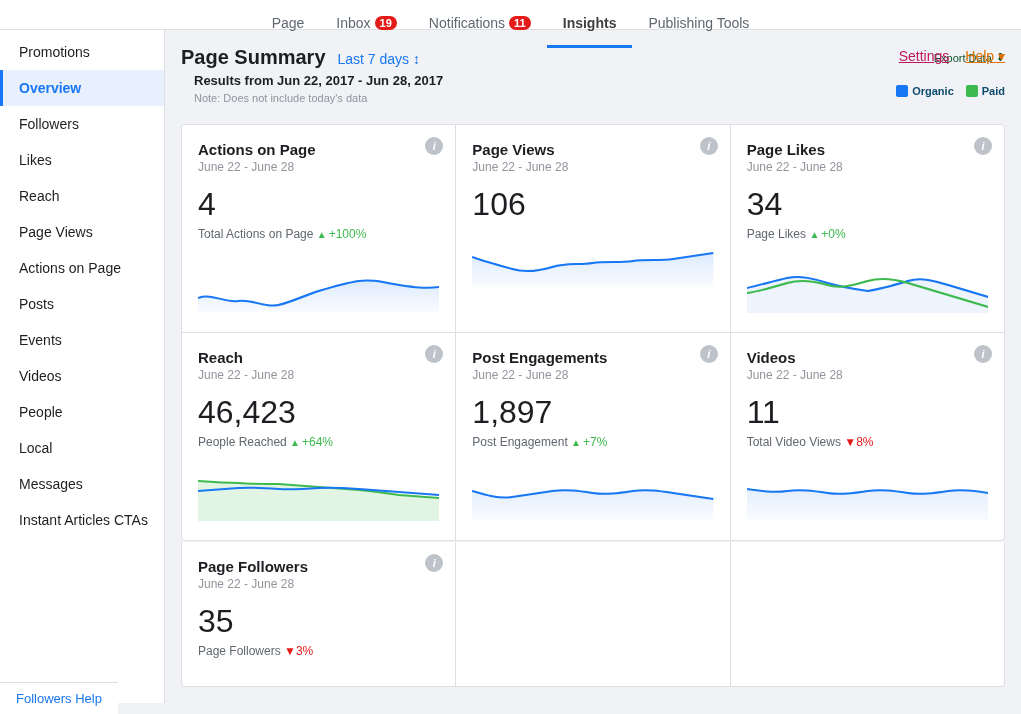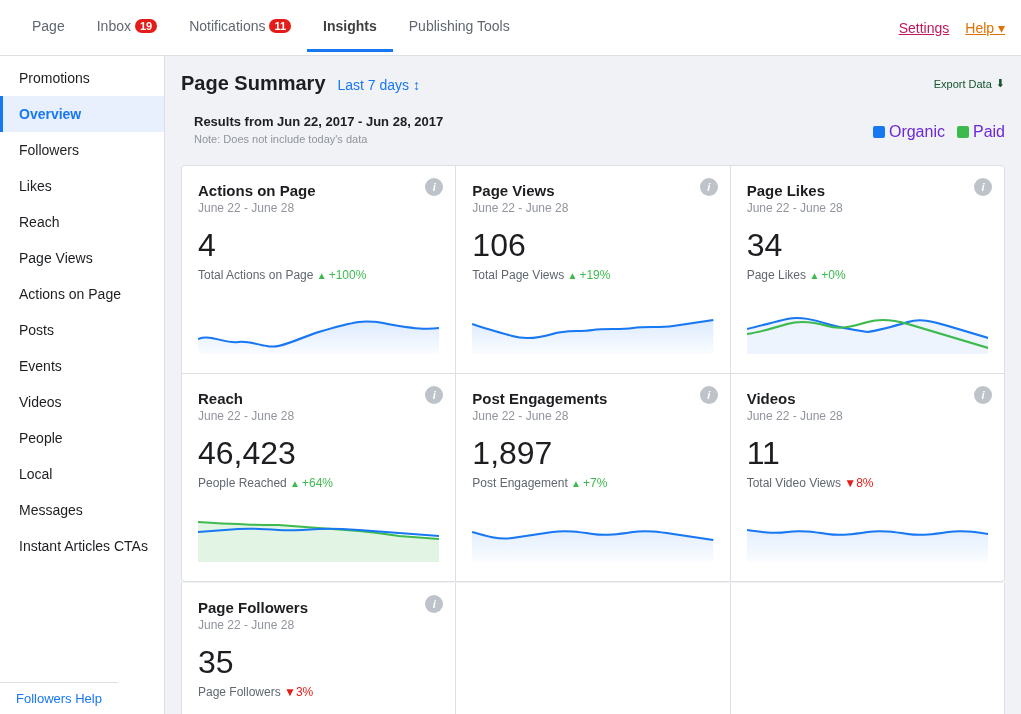--- a/index.html
+++ b/index.html
@@ -3,23 +3,24 @@
   <meta charset="utf-8">
   <style>
     * { box-sizing: border-box; margin: 0; padding: 0; }
     body { font-family: -apple-system, BlinkMacSystemFont, 'Segoe UI', Helvetica, Arial, sans-serif; font-size: 14px; background: #f0f2f5; color: #1c1e21; }
 
     
     .top-nav {
       display: flex; align-items: center;
       background: #fff;
       border-bottom: 1px solid #dddfe2;
-      height: 56px;
+      height: 30px;
       padding: 0 16px;
       position: relative;
+      flex-direction: column;
     }
     .top-nav-left { display: flex; align-items: center; gap: 0; }
     .top-nav-item {
       padding: 0 16px;
       height: 48px;
       display: flex; align-items: center;
       font-size: 14px;
       color: #606770;
       cursor: pointer;
       border-bottom: 3px solid transparent;
@@ -65,21 +66,21 @@
     .main-content {
       flex: 1;
       padding: 16px;
       overflow-y: auto;
     }
 
     
     .summary-header {
       display: flex;
       justify-content: space-between;
-      margin-bottom: 19px;
+      margin-bottom: 4px;
       gap: 27px;
     }
     .summary-title { font-size: 20px; font-weight: 600; color: #1c1e21; }
     .date-range {
       font-size: 14px;
       color: #1877f2;
       cursor: pointer;
       margin-left: 8px;
     }
     .export-btn {
@@ -91,21 +92,21 @@
 
     
     .results-info {
       display: flex; justify-content: space-between;
       margin-bottom: 16px;
       margin-left: 13px;
     }
     .results-text { font-size: 13px; color: #606770; }
     .results-text strong { color: #1c1e21; }
     .legend { display: flex; align-items: center; gap: 12px; }
-    .legend-item { display: flex; align-items: center; gap: 4px; font-size: 16px; color: #6d28d9; }
+    .legend-item { display: flex; align-items: center; gap: 4px; font-size: 11px; color: #0c4a6e; font-weight: bold; }
     .legend-dot { width: 12px; height: 12px; border-radius: 2px; }
 
     
     .cards-grid {
       display: grid;
       grid-template-columns: repeat(3, 1fr);
       gap: 1px;
       background: #dddfe2;
       border: 1px solid #dddfe2;
       border-radius: 4px;
@@ -301,24 +302,20 @@
           <path d="M0,45 C10,40 20,50 30,48 C40,46 50,55 60,52 C70,49 80,42 90,38 C100,34 110,30 120,28 C130,26 140,30 150,32 C160,34 170,36 180,34 L180,60 L0,60 Z" fill="url(#g0)"></path>
           <path d="M0,45 C10,40 20,50 30,48 C40,46 50,55 60,52 C70,49 80,42 90,38 C100,34 110,30 120,28 C130,26 140,30 150,32 C160,34 170,36 180,34" fill="none" stroke="#1877f2" stroke-width="2"></path>
         </svg>
       </div>
 
       <div class="card">
         <div class="card-info">i</div>
         <div class="card-title">Page Views</div>
         <div class="card-date">June 22 - June 28</div>
         <div class="card-value">106</div>
-        <div class="card-label">
-          <span>Total Page Views</span>
-          <span class="trend-up"> <span class="trend-arrow-up"></span><span>+19%</span></span>
-        </div>
         <svg class="sparkline" viewBox="0 0 180 60" preserveAspectRatio="none">
           <defs>
               <linearGradient id="g1" x1="0" y1="0" x2="0" y2="1">
                 <stop offset="0%" stop-color="#1877f2" stop-opacity="0.15"></stop>
                 <stop offset="100%" stop-color="#1877f2" stop-opacity="0.02"></stop>
               </linearGradient>
             </defs>
           <path d="M0,30 C10,35 20,38 30,42 C40,46 50,44 60,40 C70,36 80,38 90,36 C100,34 110,36 120,34 C130,32 140,34 150,32 C160,30 170,28 180,26 L180,60 L0,60 Z" fill="url(#g1)"></path>
           <path d="M0,30 C10,35 20,38 30,42 C40,46 50,44 60,40 C70,36 80,38 90,36 C100,34 110,36 120,34 C130,32 140,34 150,32 C160,30 170,28 180,26" fill="none" stroke="#1877f2" stroke-width="2"></path>
         </svg>

